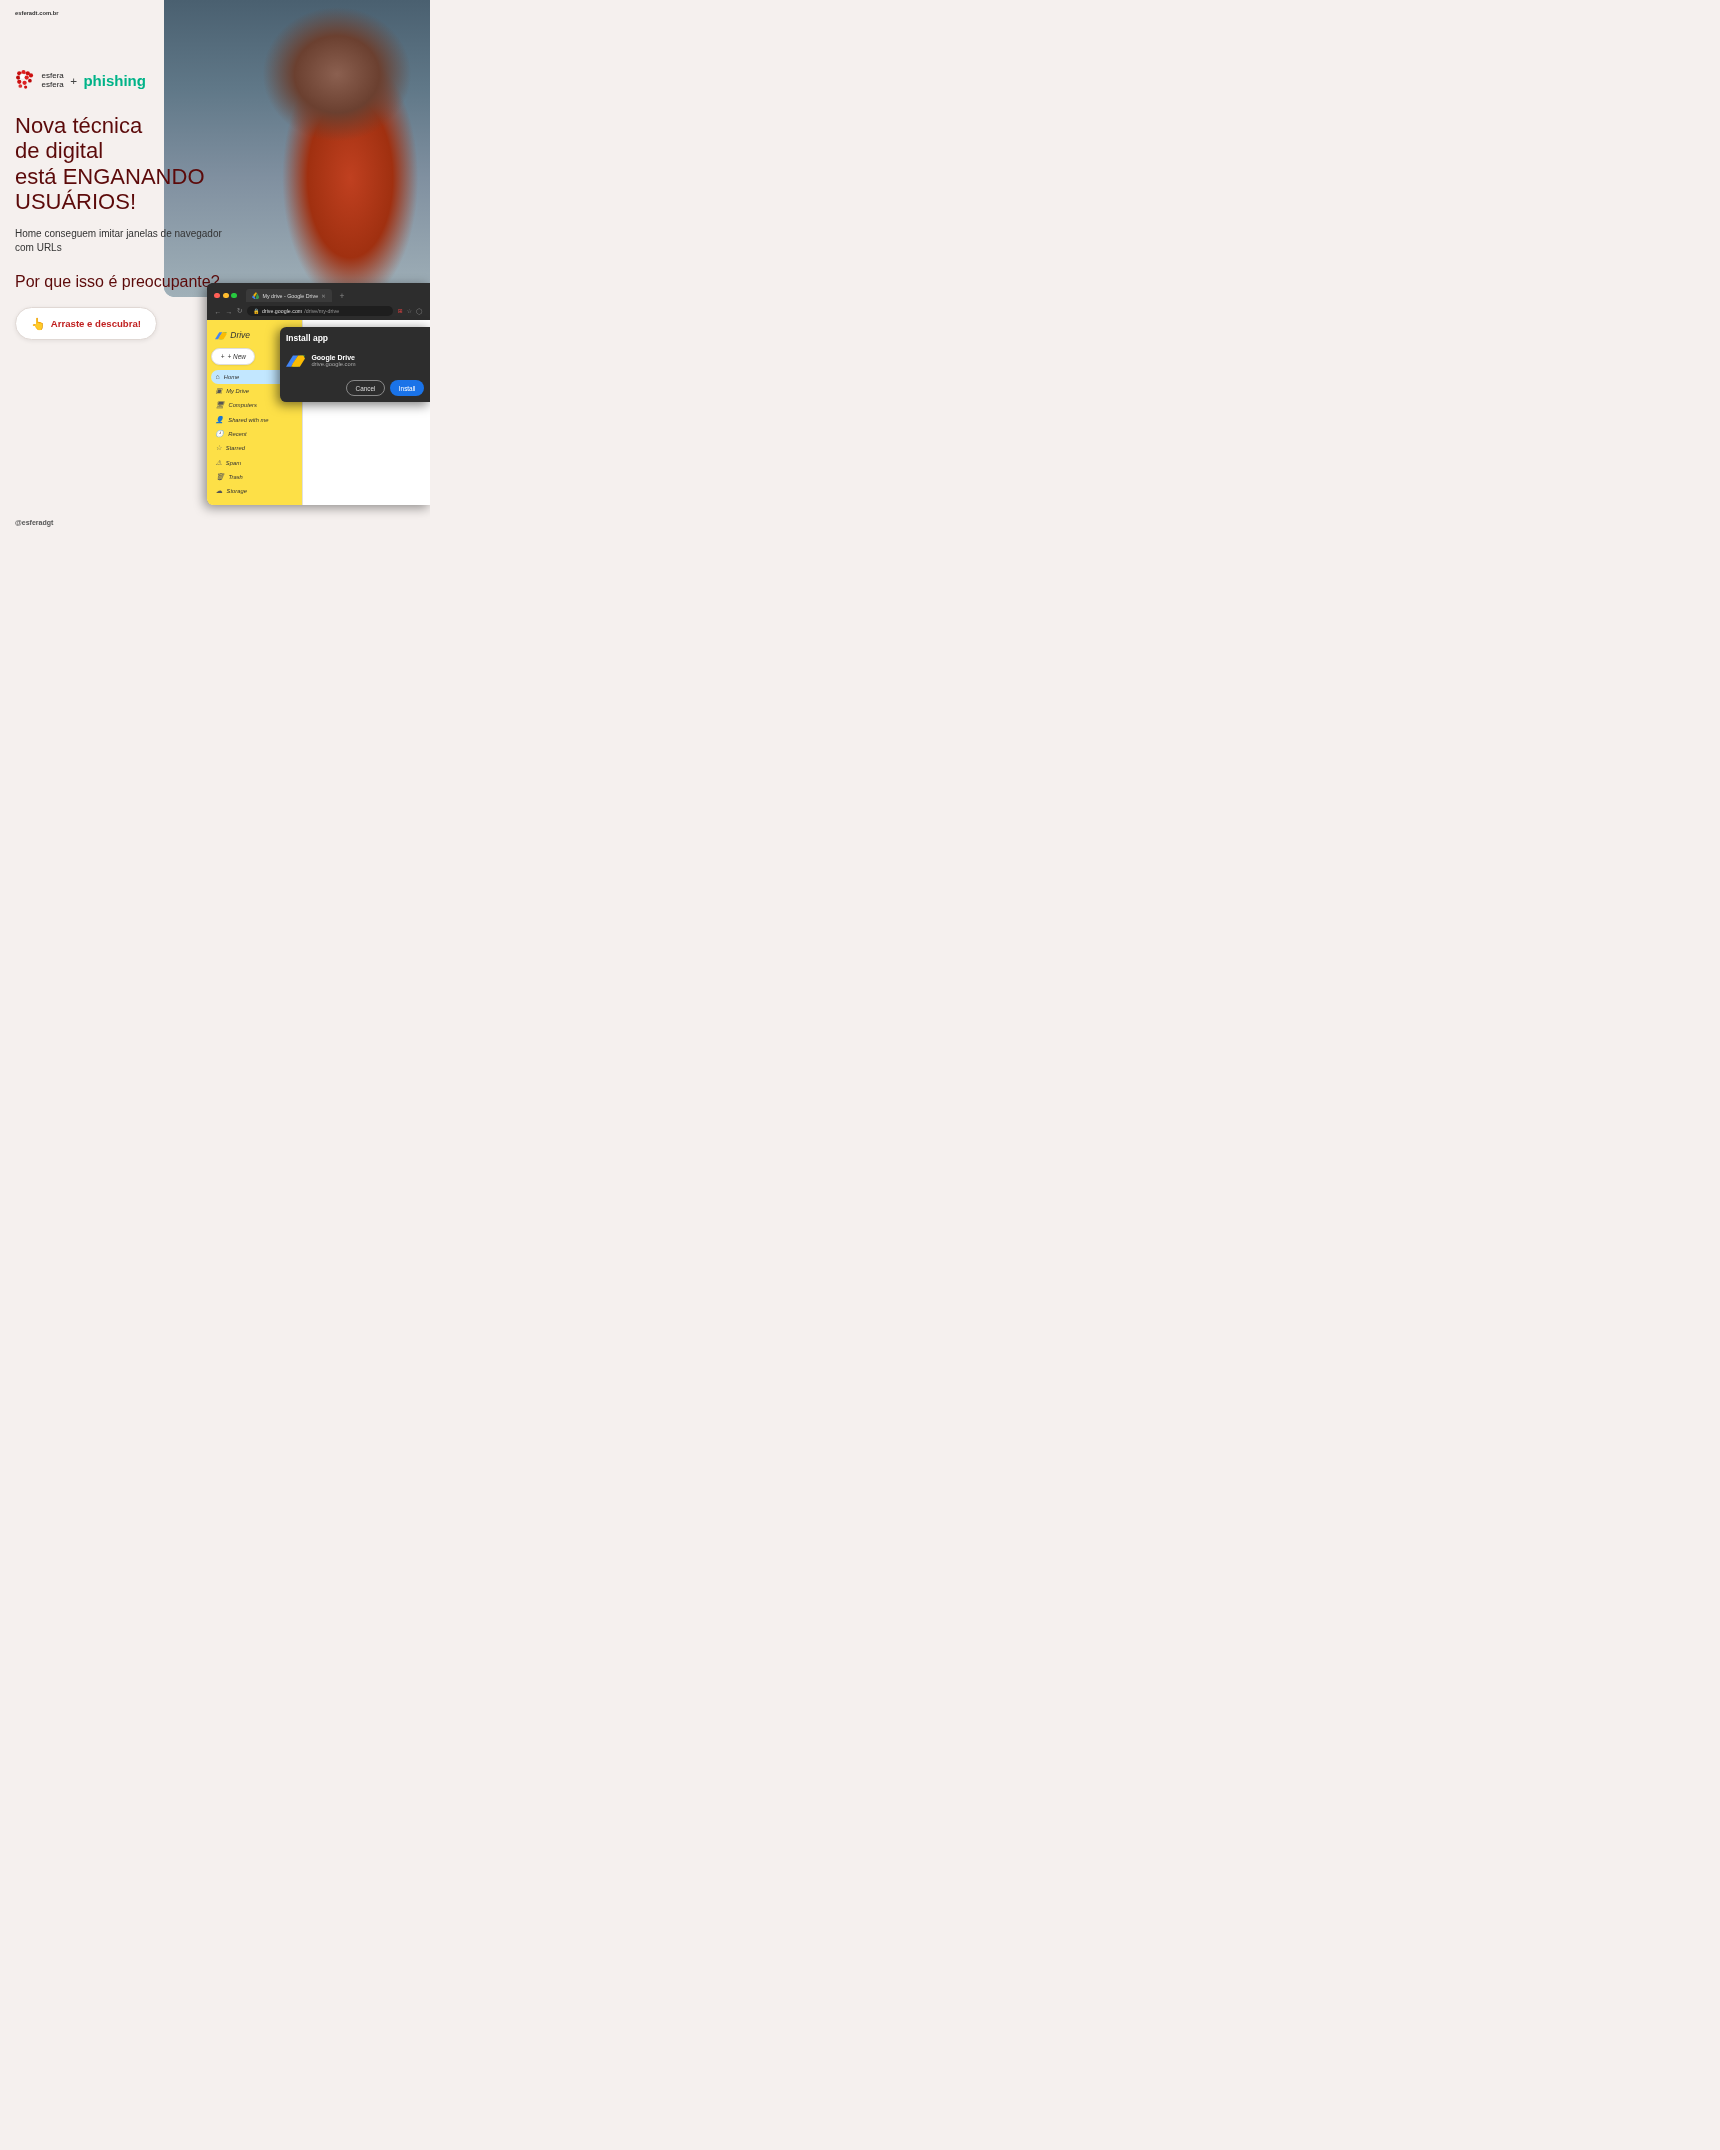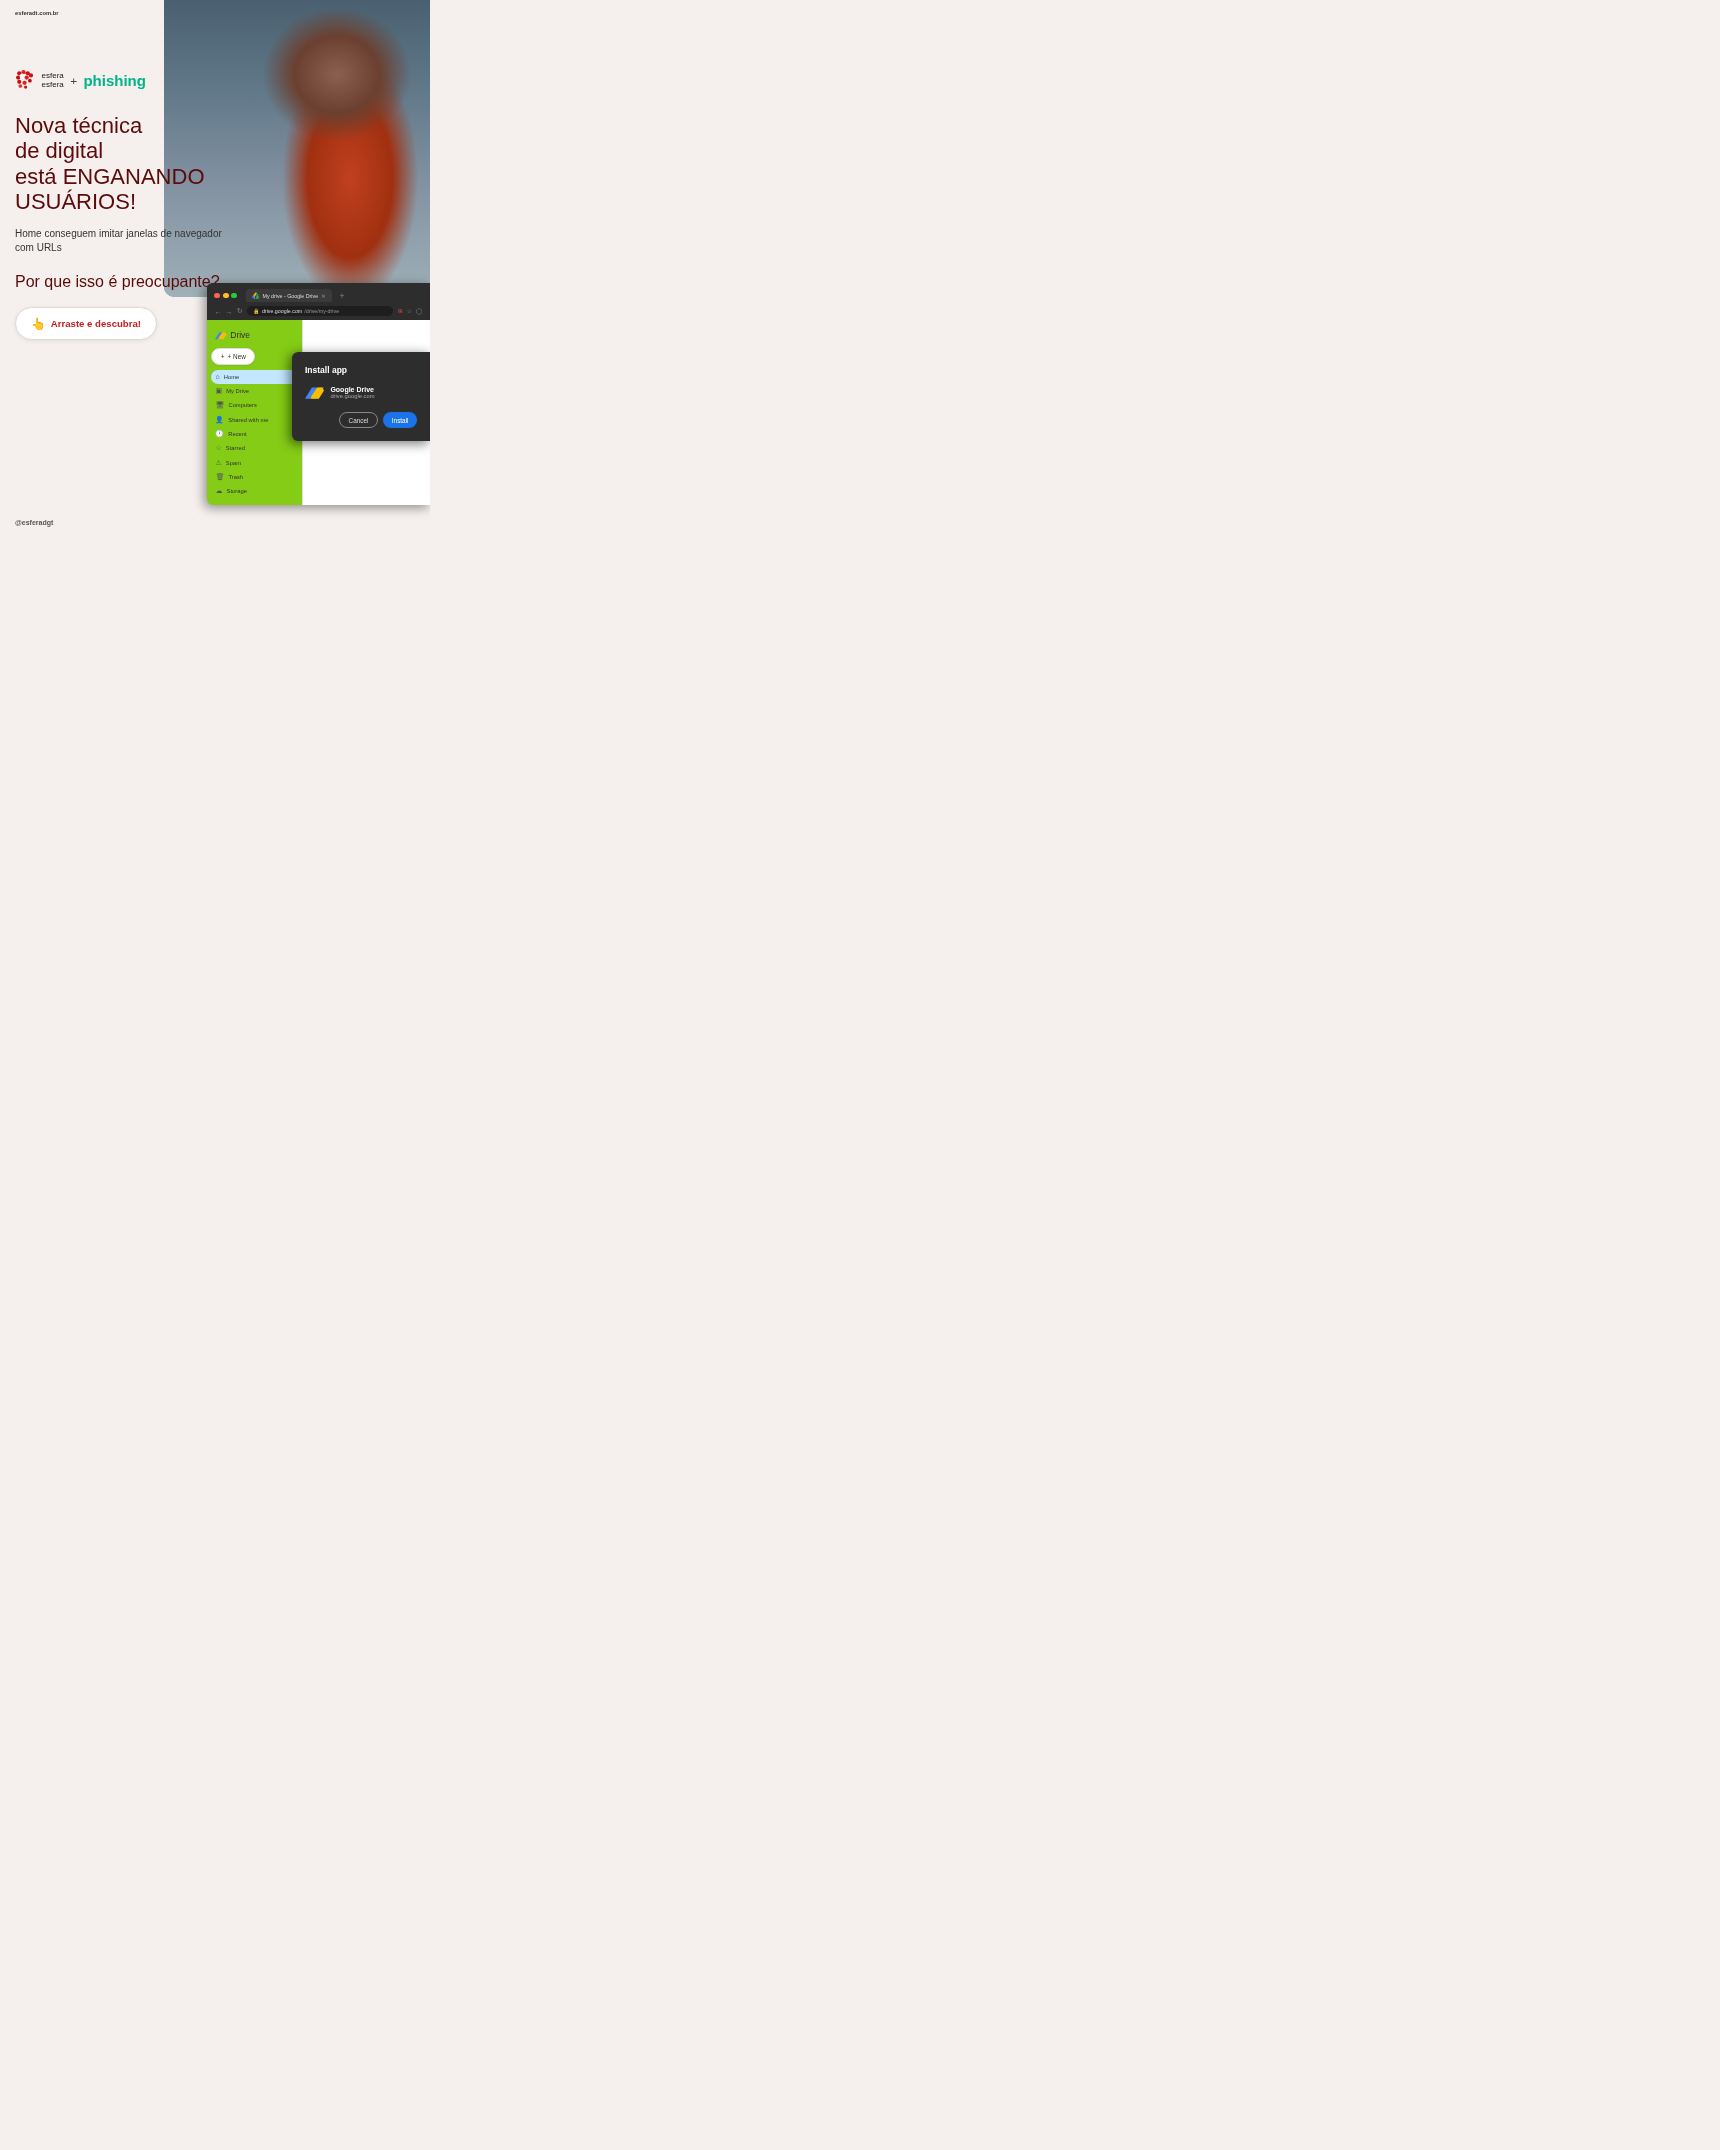--- a/index.html
+++ b/index.html
@@ -263,23 +263,24 @@
     }
 
     
     .drive-content {
       background: white;
       display: flex;
     }
 
     .drive-sidebar {
       width: 96px;
-      background: #84cc16;
+      background: #fde047;
       padding: 6.4px 4.2px;
       border-right: 0.5px solid #e0e0e0;
+      font-style: italic;
     }
 
     .drive-logo {
       display: flex;
       align-items: center;
       gap: 3.2px;
       padding: 3.2px 4.2px;
       margin-bottom: 4.2px;
       font-size: 8px;
       font-weight: 500;
@@ -321,26 +322,25 @@
     .sidebar-icon {
       font-size: 7px;
       color: #555;
     }
 
     
     .install-popup {
       position: absolute;
       right: 0;
       top: 44px;
-      width: 138px;
+      width: 150px;
       background: #2d2d2d;
       border-radius: 6.4px 0 0 6.4px;
-      padding: 13px;
+      padding: 6px;
       box-shadow: -2.1px 2.1px 10.6px rgba(0,0,0,0.5);
-      margin-top: 25px;
     }
 
     .install-title {
       font-size: 8.5px;
       font-weight: 600;
       color: white;
       margin-bottom: 7.4px;
     }
 
     .install-app-row {

